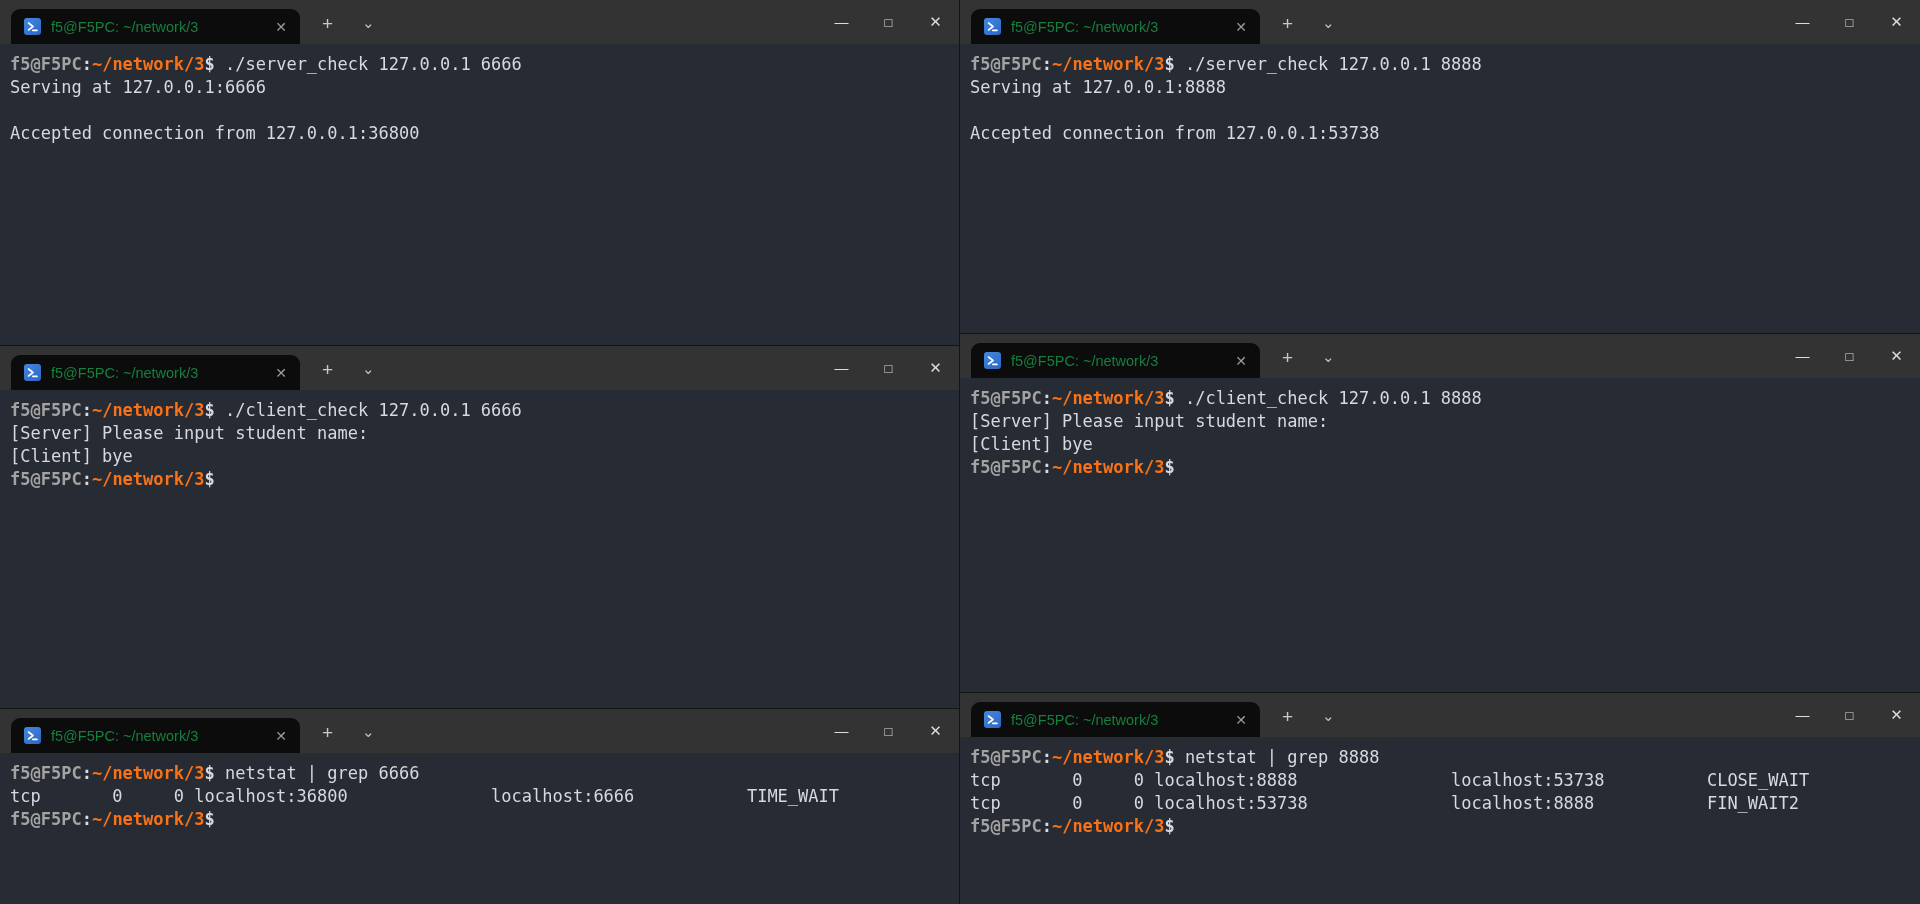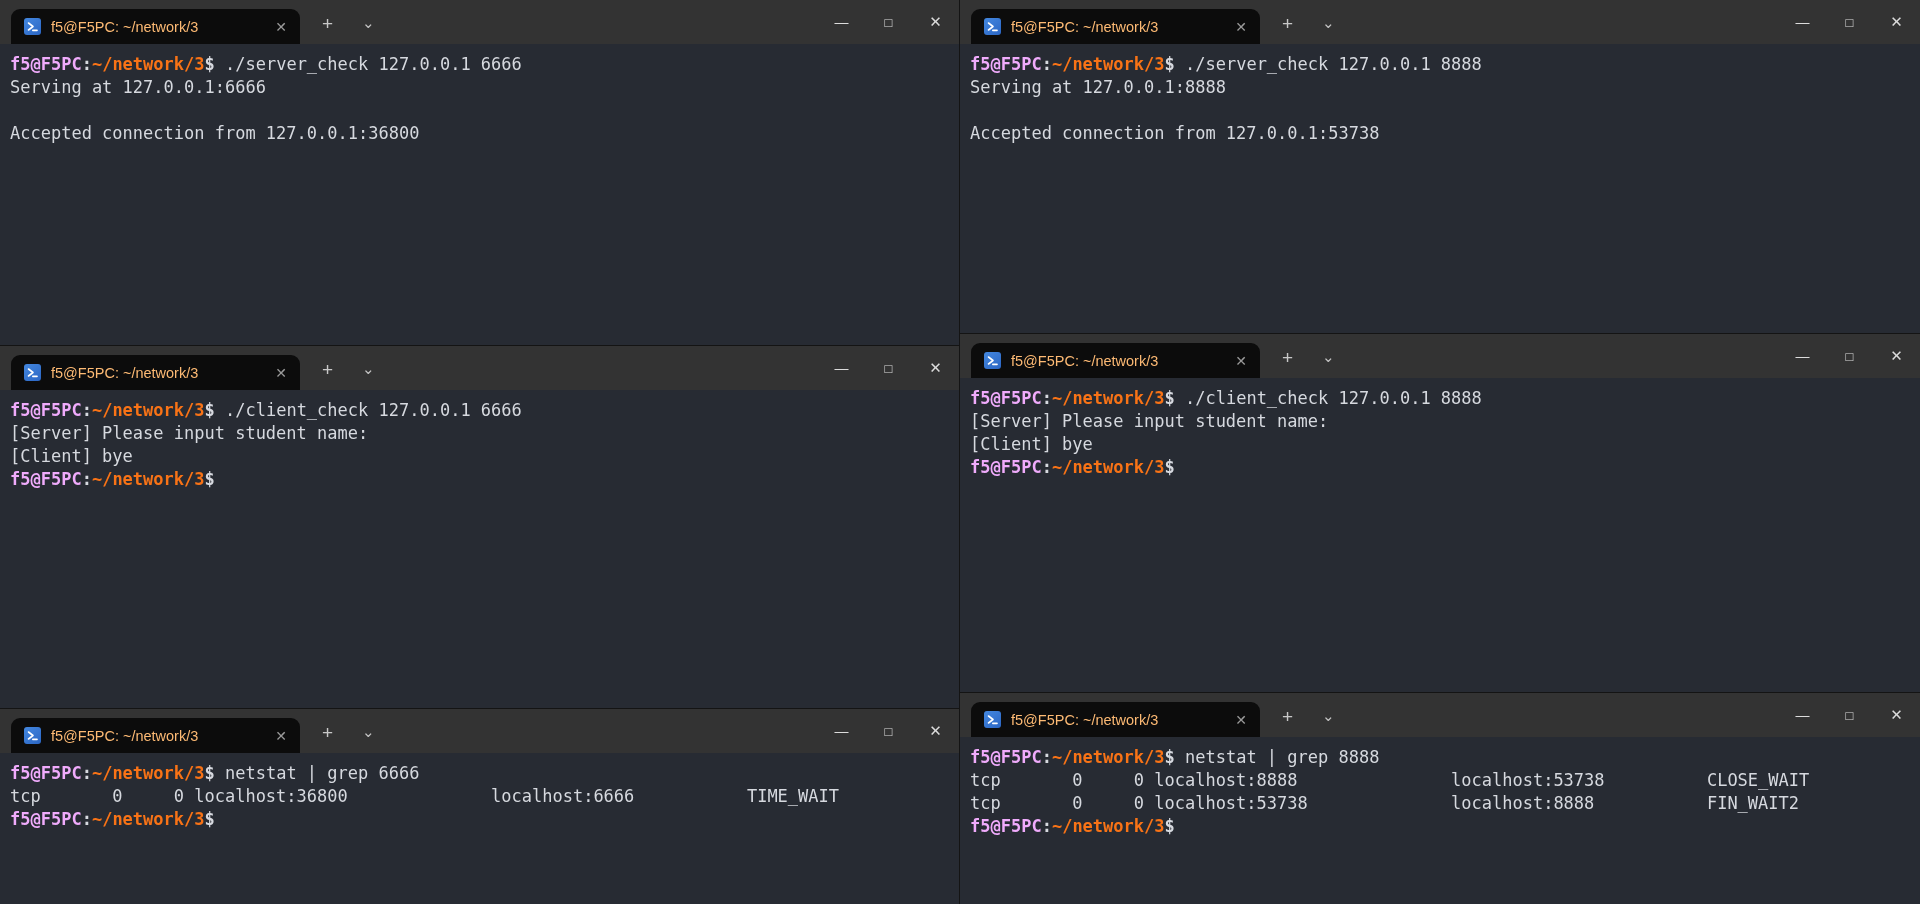--- a/index.html
+++ b/index.html
@@ -27,21 +27,21 @@
     background:#0c0c0c;border-radius:9px 9px 0 0;
     display:flex;align-items:center;padding:0 10px 0 13px;box-sizing:border-box;gap:10px;
   }
   .tab-icon{
     width:17px;height:17px;flex:0 0 17px;border-radius:3px;
     background:linear-gradient(140deg,#4488e0 0%,#2b66c4 100%);
     display:flex;align-items:center;justify-content:center;position:relative;
   }
   .tab-icon svg{display:block;}
   .tab-title{
-    flex:1;color:#fdba74;font-size:14.5px;white-space:nowrap;overflow:hidden;
+    flex:1;color:#15803d;font-size:14.5px;white-space:nowrap;overflow:hidden;
   }
   .tab-close{
     color:#9b9b9b;font-size:14px;padding:0 3px;cursor:default;
   }
   .new-tab{
     color:#c8c8c8;font-size:19px;font-weight:300;margin-left:22px;margin-top:4px;
   }
   .tab-dropdown{
     color:#c8c8c8;font-size:15px;margin-left:29px;margin-top:2px;
   }
@@ -52,21 +52,21 @@
   }
   .ctrl-max{font-size:13px;}
   .ctrl-close{font-size:15px;}
 
   .term{
     flex:1;overflow:hidden;padding:9px 10px;
     font-family:"DejaVu Sans Mono",monospace;font-size:17px;line-height:23px;
     color:#d6d9df;white-space:pre;
   }
   .tline{min-height:23px;}
-  .c-green{color:#f0abfc;}
+  .c-green{color:#a3a3a3;}
   .c-blue{color:#f97316;}
   .c-fg{color:#d6d9df;}
   .seg-b{font-weight:bold;}
 </style>
 </head>
 <body>
 
 <div class="screen">
 
   <div class="window w-tl">

